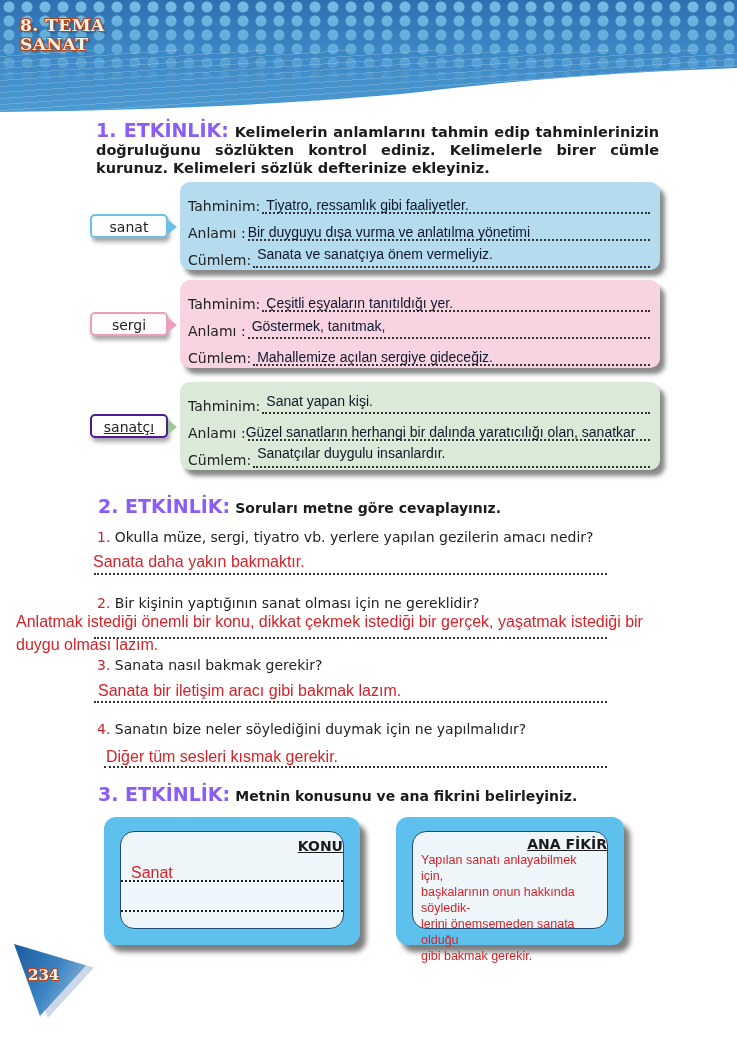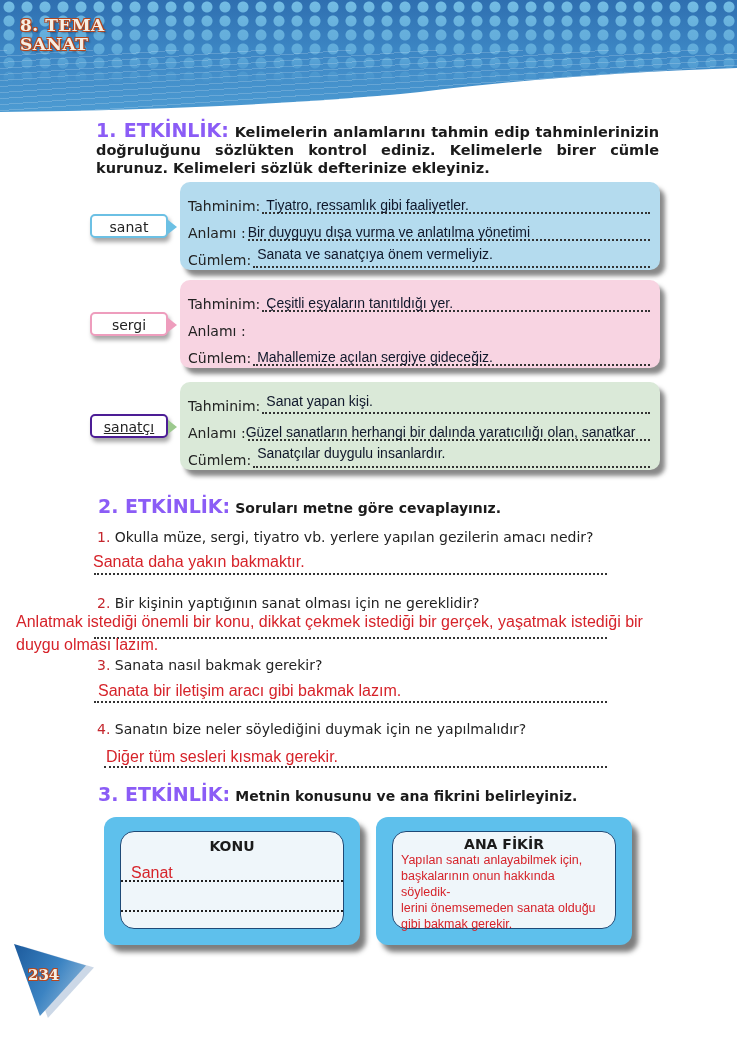--- a/index.html
+++ b/index.html
@@ -87,21 +87,21 @@
   .act3-head { position: absolute; left: 98px; top: 783px; }
   .act3-head .instr { font-size: 14px; }
   .box {
     position: absolute; top: 817px; height: 128px; border-radius: 12px;
     background: #5ec0ec; box-shadow: 6px 7px 5px rgba(40,40,40,0.6);
   }
   .box .inner {
     position: absolute; left: 16px; top: 14px; right: 16px; bottom: 16px;
     background: #eff6fa; border: 1.5px solid #1e4a77; border-radius: 14px;
   }
-  .box-title { text-align: center; font-weight: bold; font-size: 14px; margin-top: 6px; color: #1b1b1b; }
+  .box-title { text-align: right; font-weight: bold; font-size: 14px; margin-top: 6px; color: #1b1b1b; text-decoration: underline; }
   .idea { font-family: "Liberation Sans", sans-serif; font-size: 12.5px; line-height: 16px; color: #d6232a; padding: 0 8px 0 8px; }
   .tri-shape {
     position: absolute; left: 14px; top: 944px; width: 72px; height: 72px;
     background: linear-gradient(120deg, #1c5a9c 0%, #3b83c2 50%, #a9c7e0 100%);
     clip-path: polygon(0 0, 100% 30%, 36% 100%);
   }
   .tri-shadow {
     position: absolute; left: 22px; top: 946px; width: 72px; height: 72px;
     background: rgba(170,190,215,0.6);
     clip-path: polygon(0 0, 100% 30%, 36% 100%);
@@ -157,20 +157,23 @@
   <div class="tag pink">sergi</div>
   <div class="card pink" style="top:0;">
     <div class="row">
       <span class="lbl">Tahminim:</span>
       <span class="fill">
           <span class="ans">Çeşitli eşyaların tanıtıldığı yer.</span>
         </span>
     </div>
     <div class="row">
       <span class="lbl">Anlamı :</span>
+      <span class="fill">
+          <span class="ans" style="bottom:3px;">Göstermek, tanıtmak,</span>
+        </span>
     </div>
     <div class="row">
       <span class="lbl">Cümlem:</span>
       <span class="fill">
           <span class="ans">Mahallemize açılan sergiye gideceğiz.</span>
         </span>
     </div>
   </div>
 </div>
 
@@ -240,21 +243,21 @@
 <div class="box" style="left:104px; width:256px;">
   <div class="inner">
     <div class="box-title">KONU</div>
     <div style="position:relative; height:22px; margin-top:6px; border-bottom:2px dotted #222;">
       <span class="red" style="left:10px; bottom:-2px; font-size:16px;">Sanat</span>
     </div>
     <div style="height:30px; border-bottom:2px dotted #222;"></div>
   </div>
 </div>
 
-<div class="box" style="left:376px; width:256px;">
+<div class="box" style="left:396px; width:228px;">
   <div class="inner">
     <div class="box-title" style="margin-top:4px; line-height:16px;">ANA FİKİR</div>
     <div class="idea">
       <div>Yapılan sanatı anlayabilmek için,</div>
       <div>başkalarının onun hakkında söyledik-</div>
       <div>lerini önemsemeden sanata olduğu</div>
       <div>gibi bakmak gerekir.</div>
     </div>
   </div>
 </div>

